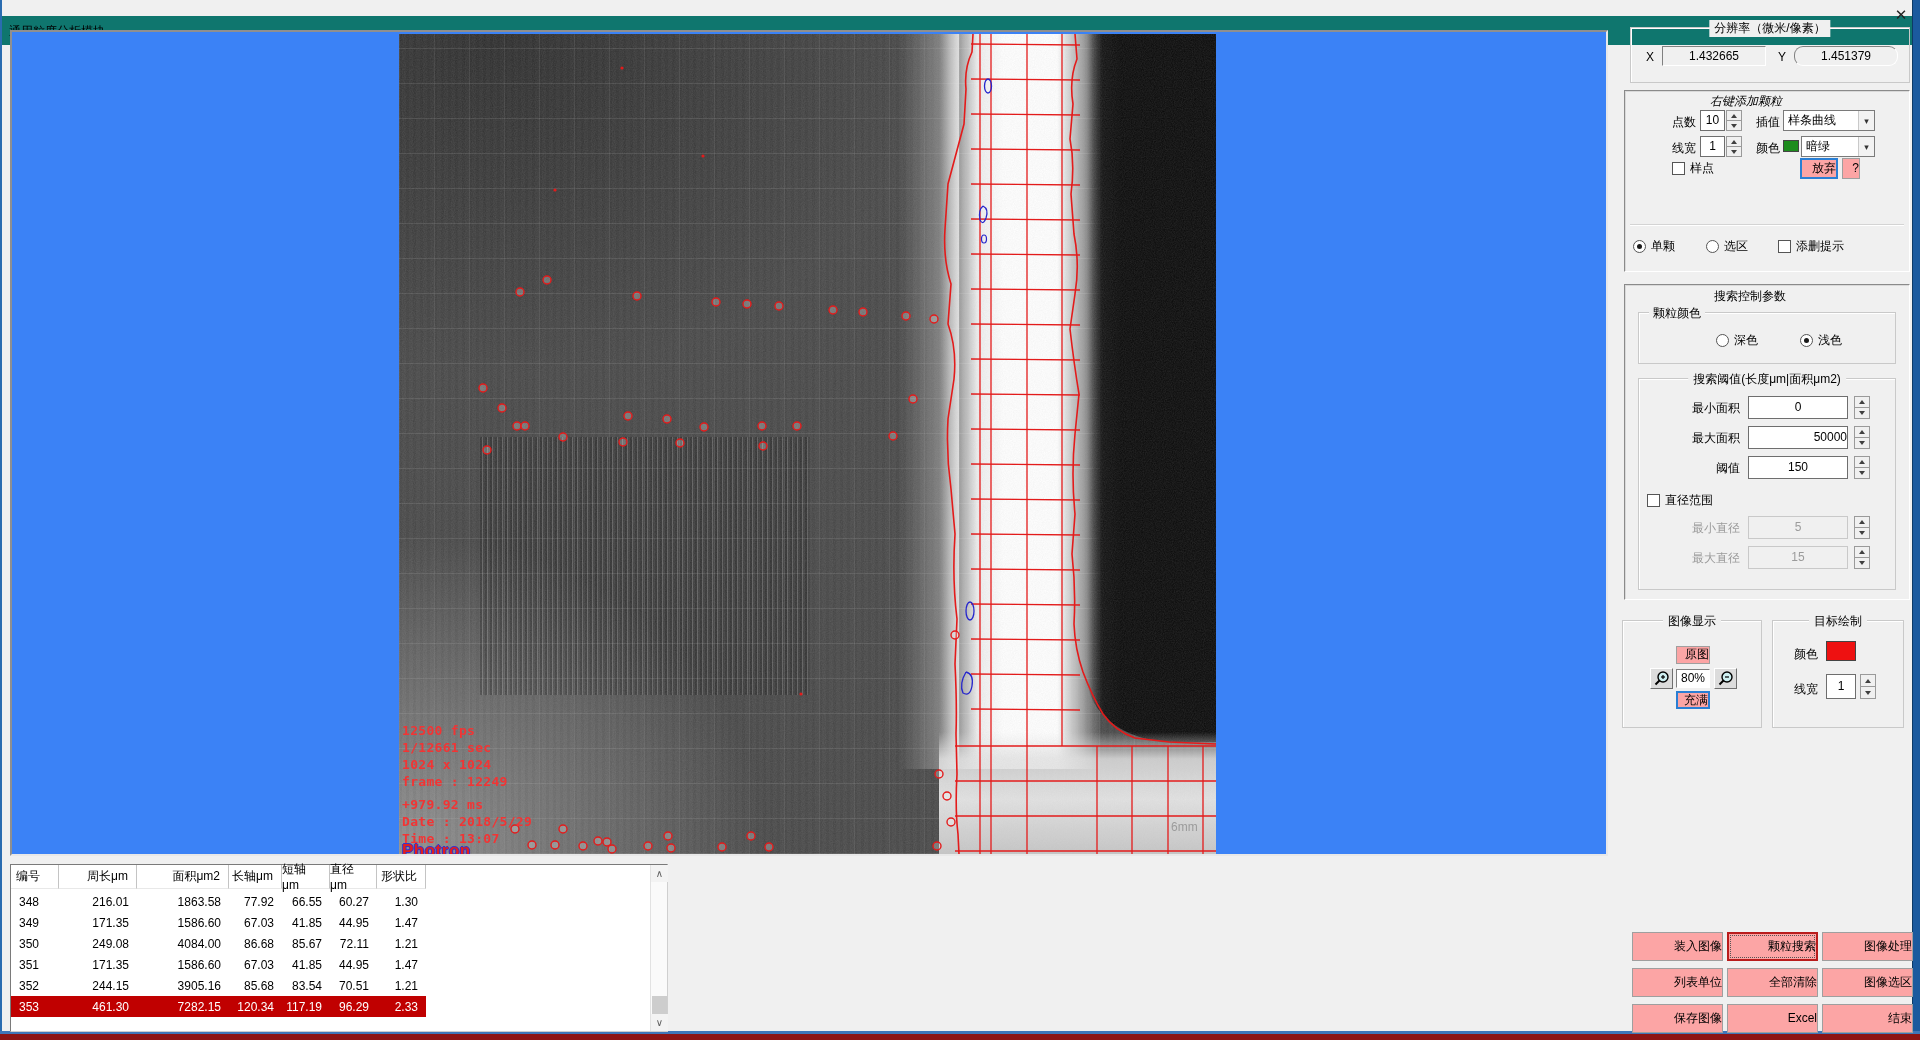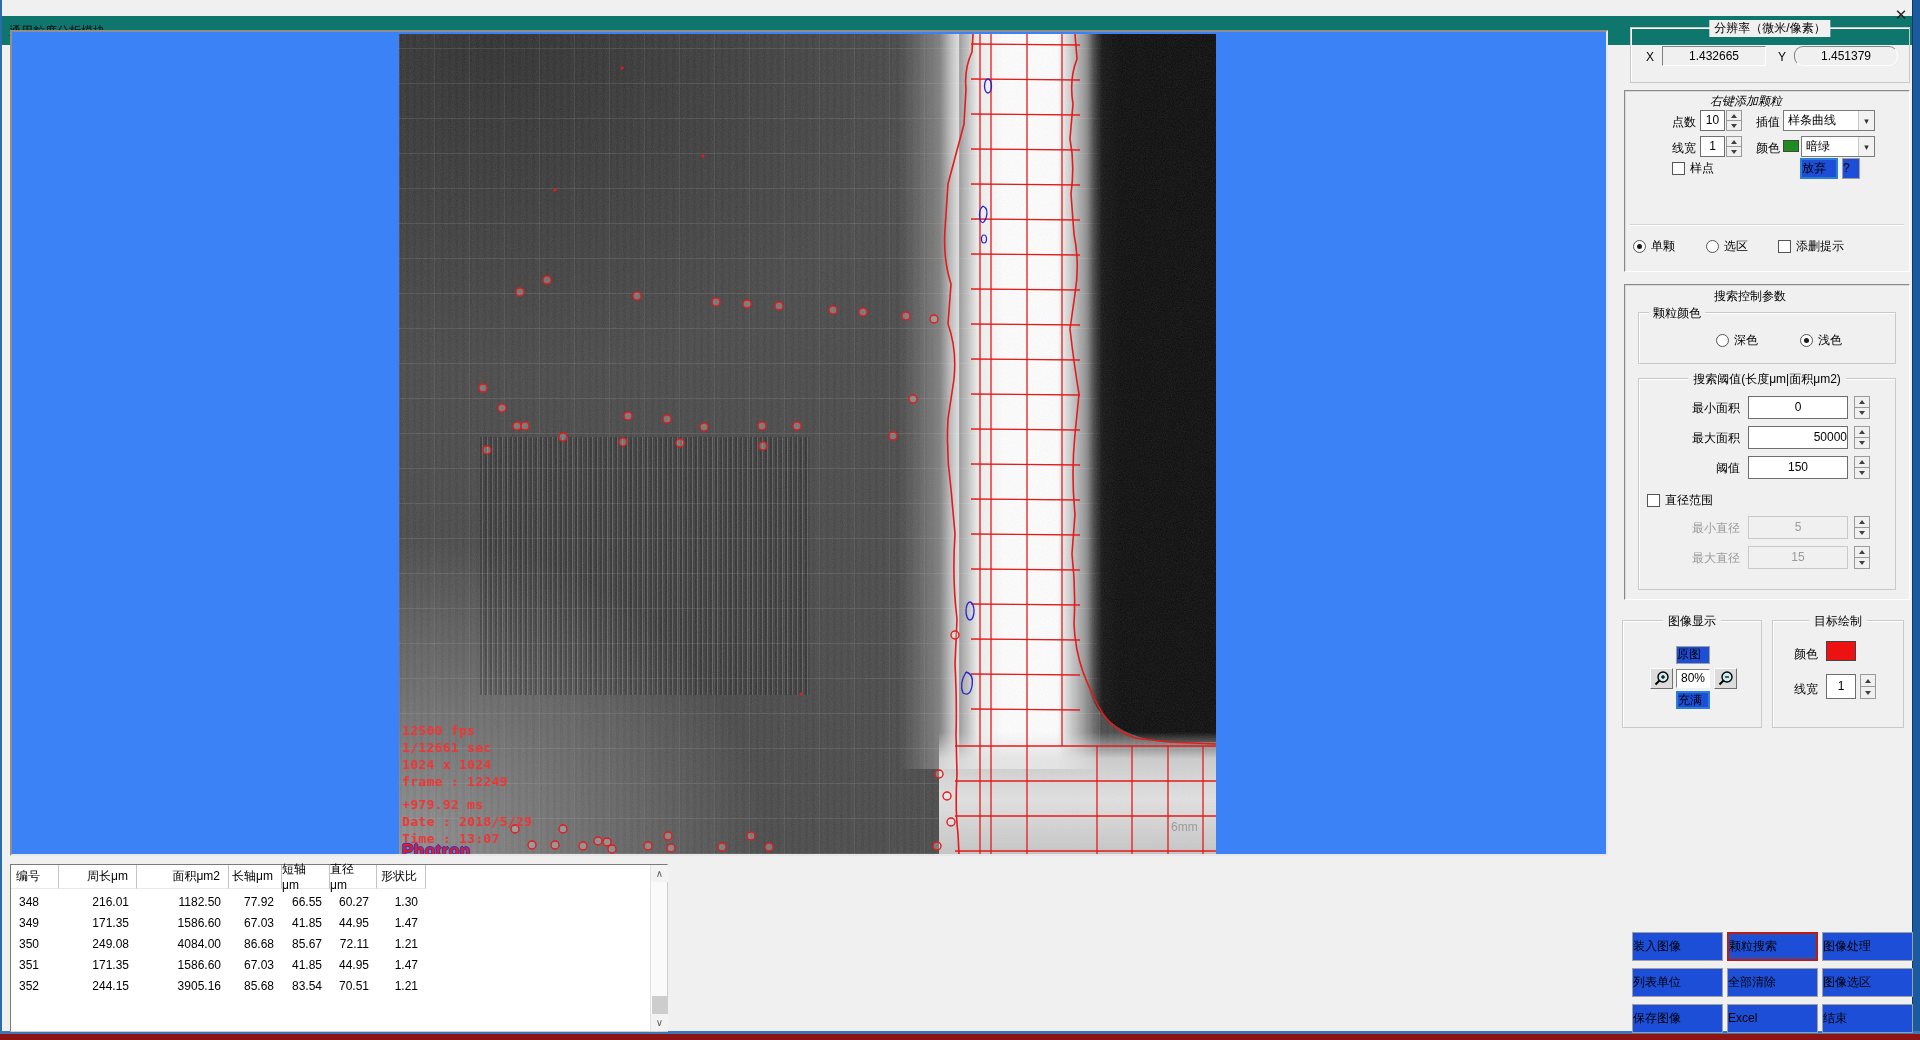--- a/index.html
+++ b/index.html
@@ -49,21 +49,21 @@
   .combo .cv { flex:1; padding-left:4px; font-size:12px; white-space:nowrap; overflow:hidden; }
   .combo .ca { width:16px; align-self:stretch; background:#f2f2f2; border-left:1px solid #c9c9c9;
       display:flex; align-items:center; justify-content:center; font-size:9px; color:#333; }
   .check { position:absolute; display:flex; align-items:center; gap:5px; font-size:12px; white-space:nowrap; }
   .check .box { width:13px; height:13px; background:#fff; border:1px solid #555; flex:none; }
   .radio { position:absolute; display:flex; align-items:center; gap:5px; font-size:12px; white-space:nowrap; }
   .radio .dot { width:13px; height:13px; border-radius:50%; background:#fff; border:1px solid #555;
       flex:none; position:relative; }
   .radio.on .dot::after { content:""; position:absolute; left:3px; top:3px; width:5px; height:5px;
       border-radius:50%; background:#1a1a1a; }
-  .btn { position:absolute; background:#1d4ed8; border:1px solid #9f9f9f; text-align:left;
+  .btn { position:absolute; background:#fca5a5; border:1px solid #9f9f9f; text-align:right;
       font-size:12px; cursor:default; }
   .btn-blue { border:2px solid #2a7fd4; }
   .btn-default { border:2px solid #b91c1c; outline:1px dotted #555; outline-offset:-4px; }
   .swatch { position:absolute; border:1px solid #444; }
   .sep { position:absolute; height:1px; background:#d4d4d4; box-shadow:0 1px 0 #fff; }
 
   
   .img-panel { position:absolute; left:10px; top:30px; width:1598px; height:826px; background:#3b82f6;
       border-top:2px solid #8f8f8f; border-left:2px solid #8f8f8f;
       border-bottom:2px solid #e8e8e8; border-right:2px solid #e8e8e8; }
@@ -416,21 +416,21 @@
       <div class="hc" style="width: 92px;">面积μm2</div>
       <div class="hc" style="width: 53px;">长轴μm</div>
       <div class="hc" style="width: 48px;">短轴μm</div>
       <div class="hc" style="width: 47px;">直径μm</div>
       <div class="hc" style="width: 49px;">形状比</div>
     </div>
   <div class="tbl-body" id="tbl-body">
       <div class="tr" style="width: 415px;">
         <div class="td" style="width: 48px;">348</div>
         <div class="td" style="width: 78px;">216.01</div>
-        <div class="td" style="width: 92px;">1182.50</div>
+        <div class="td" style="width: 92px;">1863.58</div>
         <div class="td" style="width: 53px;">77.92</div>
         <div class="td" style="width: 48px;">66.55</div>
         <div class="td" style="width: 47px;">60.27</div>
         <div class="td" style="width: 49px;">1.30</div>
       </div>
       <div class="tr" style="width: 415px;">
         <div class="td" style="width: 48px;">349</div>
         <div class="td" style="width: 78px;">171.35</div>
         <div class="td" style="width: 92px;">1586.60</div>
         <div class="td" style="width: 53px;">67.03</div>
@@ -458,19 +458,28 @@
       </div>
       <div class="tr" style="width: 415px;">
         <div class="td" style="width: 48px;">352</div>
         <div class="td" style="width: 78px;">244.15</div>
         <div class="td" style="width: 92px;">3905.16</div>
         <div class="td" style="width: 53px;">85.68</div>
         <div class="td" style="width: 48px;">83.54</div>
         <div class="td" style="width: 47px;">70.51</div>
         <div class="td" style="width: 49px;">1.21</div>
       </div>
+      <div class="tr sel" style="width: 415px;">
+        <div class="td" style="width: 48px;">353</div>
+        <div class="td" style="width: 78px;">461.30</div>
+        <div class="td" style="width: 92px;">7282.15</div>
+        <div class="td" style="width: 53px;">120.34</div>
+        <div class="td" style="width: 48px;">117.19</div>
+        <div class="td" style="width: 47px;">96.29</div>
+        <div class="td" style="width: 49px;">2.33</div>
+      </div>
     </div>
   <div class="vscroll">
     <div class="vs-arrow" style="top:0;">∧</div>
     <div class="vs-thumb" style="top:131px; height:18px;"></div>
     <div class="vs-arrow" style="bottom:0;">∨</div>
   </div>
 </div>
 
 </body></html>

